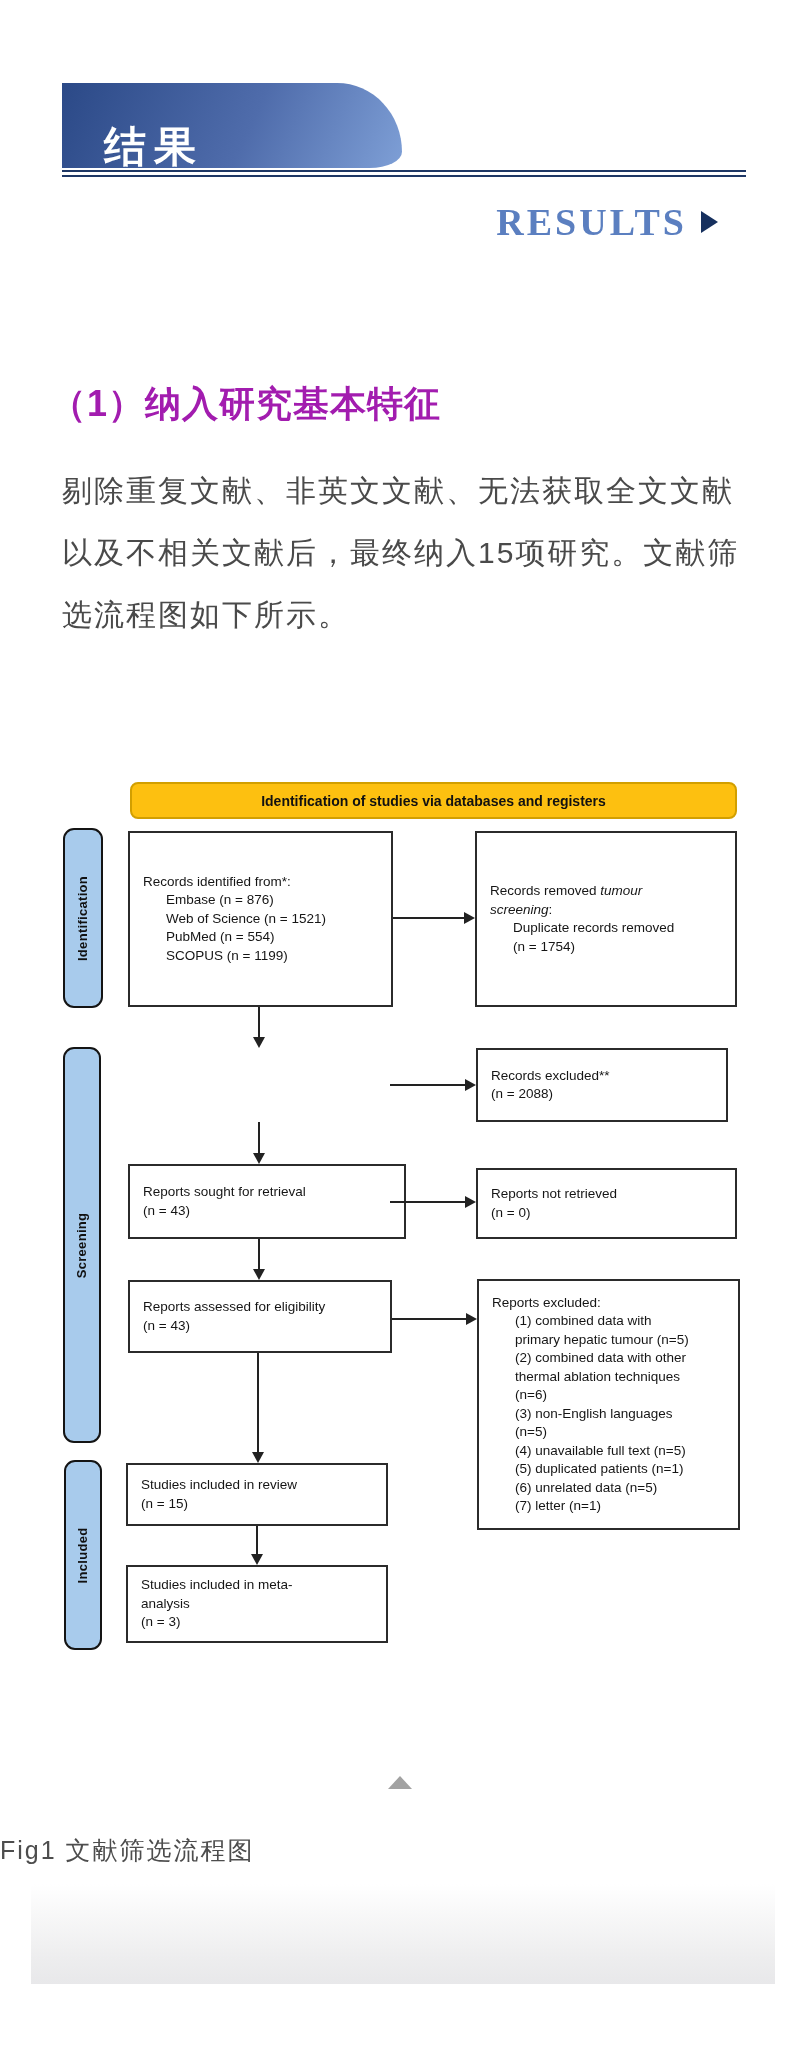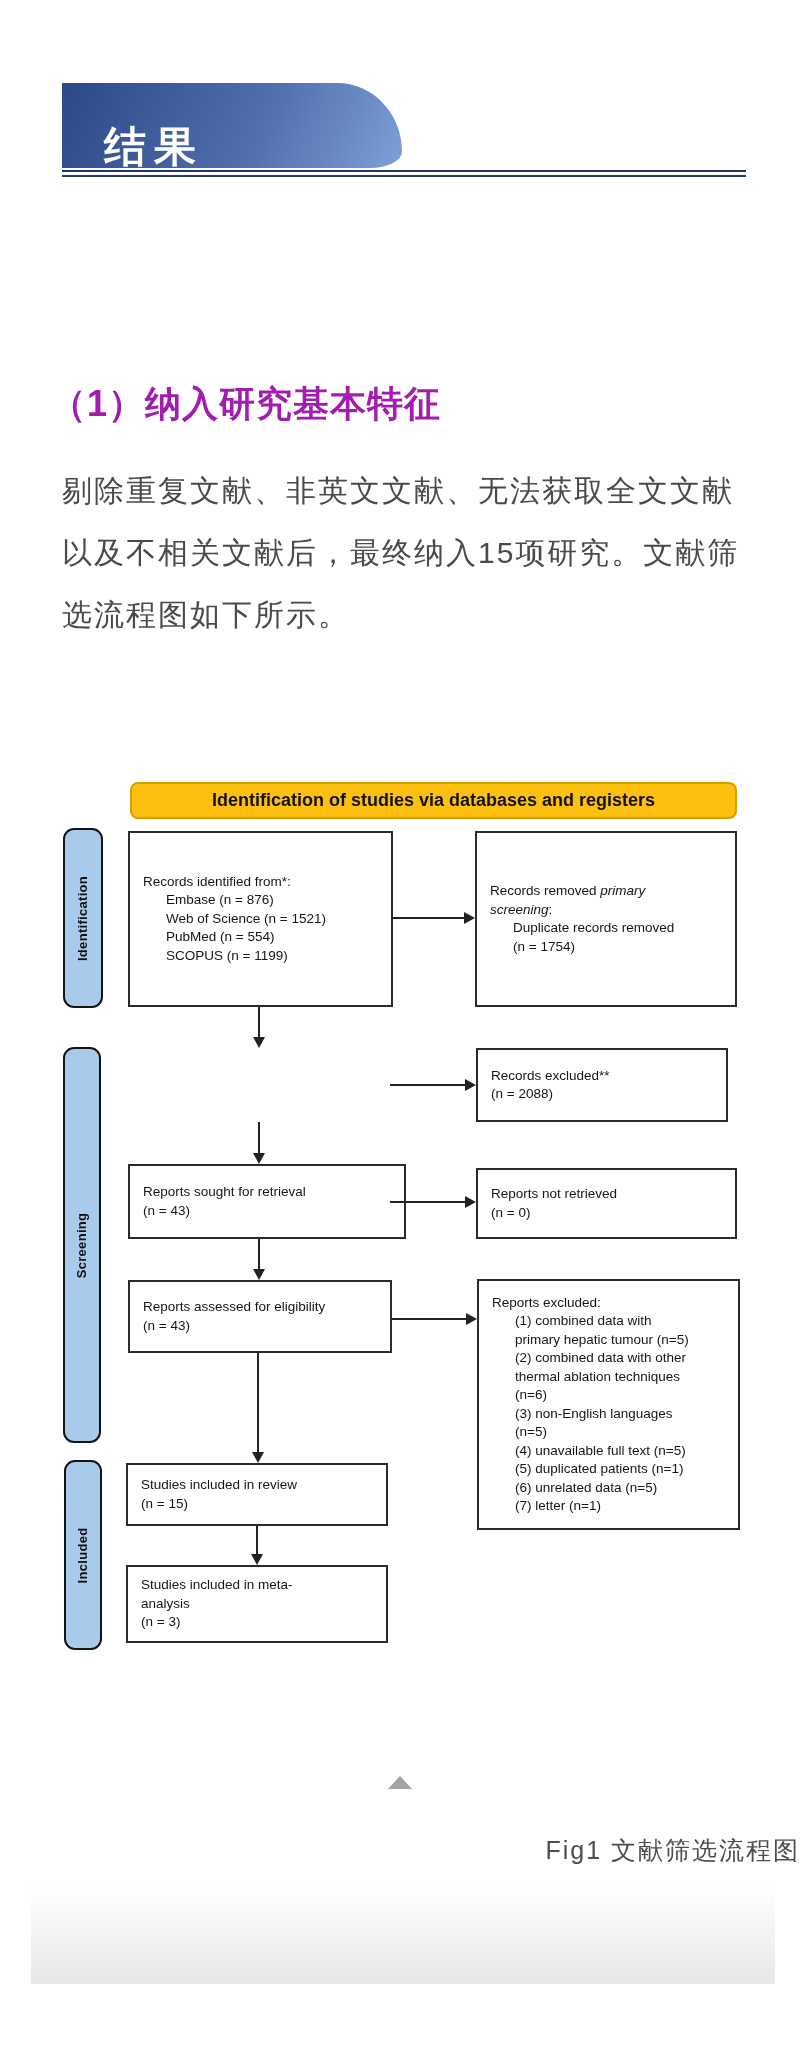--- a/index.html
+++ b/index.html
@@ -45,21 +45,21 @@
     position:absolute; left:62px; top:460px; width:690px;
     font-size:30px; color:#4a4a4a; letter-spacing:2px;
   }
   .paragraph .pline { line-height:62px; white-space:nowrap; }
 
   
   .flow-banner {
     position:absolute; left:130px; top:782px; width:607px; height:37px;
     background:#fdc010; border:2px solid #d29f00; border-radius:8px;
     display:flex; align-items:center; justify-content:center;
-    font-size:18px; font-weight:bold; color:#111111;
+    font-size:14px; font-weight:bold; color:#111111;
   }
   .stage {
     position:absolute; background:#a8cbec; border:2px solid #141414; border-radius:11px;
     display:flex; align-items:center; justify-content:center; overflow:visible;
   }
   .stage-label {
     transform:rotate(-90deg); white-space:nowrap;
     font-size:13px; font-weight:bold; color:#111111; letter-spacing:0.3px;
   }
   .stage-identification { left:63px; top:828px; width:40px; height:180px; }
@@ -95,39 +95,43 @@
     border-left:6px solid transparent; border-right:6px solid transparent;
     border-top:11px solid #222222; }
 
   
   .collapse-triangle {
     position:absolute; left:388px; top:1776px; width:0; height:0;
     border-left:12px solid transparent; border-right:12px solid transparent;
     border-bottom:13px solid #a2a2a2;
   }
   .figure-caption {
-    position:absolute; left:0; top:1834px; width:800px; text-align:right;
+    position:absolute; left:0; top:1834px; width:800px; text-align:left;
     font-size:25px; color:#4d4d4d; letter-spacing:2px;
   }
   .bottom-gradient {
     position:absolute; left:31px; top:1884px; width:744px; height:100px;
     background:linear-gradient(to bottom, #ffffff 0%, #ededee 75%, #e8e8ea 100%);
   }
 </style>
 </head>
 <body>
 
 <div id="page">
 
   <div class="banner">
     <span class="banner-title">结果</span>
   </div>
   <div class="rule rule1"></div>
   <div class="rule rule2"></div>
 
+  <div class="results-row">
+    <span class="results-text">RESULTS</span>
+    <span class="results-arrow"></span>
+  </div>
 
   <div class="section-heading">（1）纳入研究基本特征</div>
   <div class="paragraph">
     <div class="pline">剔除重复文献、非英文文献、无法获取全文文献</div>
     <div class="pline">以及不相关文献后，最终纳入15项研究。文献筛</div>
     <div class="pline">选流程图如下所示。</div>
   </div>
 
   <div class="flow-banner">Identification of studies via databases and registers</div>
 
@@ -142,21 +146,21 @@
   </div>
 
   <div class="fbox box-identified">
     <div>Records identified from*:</div>
     <div class="ind">Embase (n = 876)</div>
     <div class="ind">Web of Science (n = 1521)</div>
     <div class="ind">PubMed (n = 554)</div>
     <div class="ind">SCOPUS (n = 1199)</div>
   </div>
   <div class="fbox box-removed">
-    <div><span>Records removed </span><span class="italic">primary</span></div>
+    <div><span>Records removed </span><span class="italic">tumour</span></div>
     <div><span class="italic">screening</span><span>:</span></div>
     <div class="ind">Duplicate records removed</div>
     <div class="ind">(n = 1754)</div>
   </div>
 
   <div class="fbox box-excluded">
     <div>Records excluded**</div>
     <div>(n = 2088)</div>
   </div>
 

